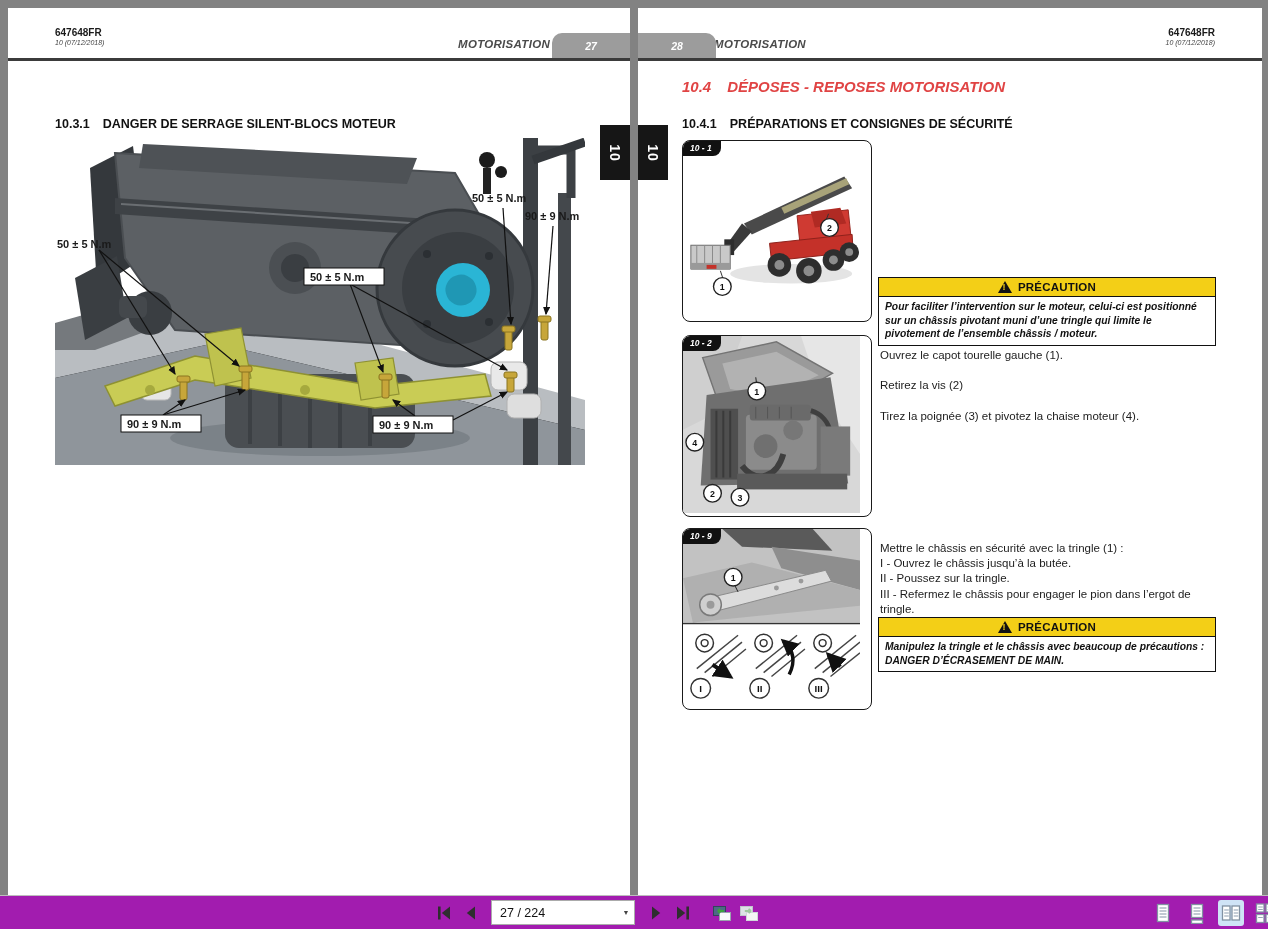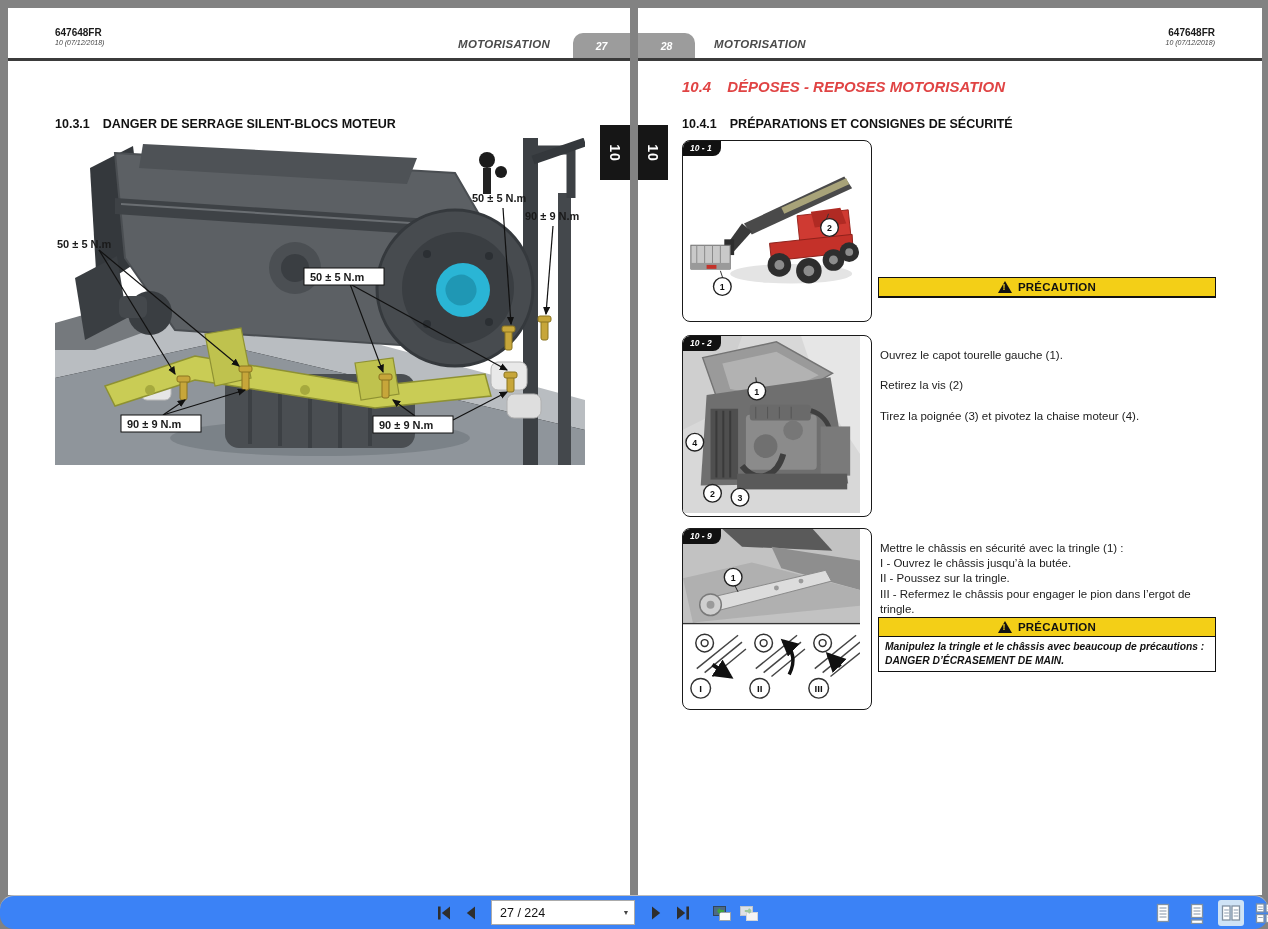--- a/index.html
+++ b/index.html
@@ -17,21 +17,21 @@
   .doc-ref{position:absolute;top:20px;line-height:10px;color:#1a1a1a;}
   .doc-ref .ref{font-size:10px;font-weight:bold;}
   .doc-ref .rev{font-size:7px;font-style:italic;color:#444;}
   .page-left .doc-ref{left:47px;}
   .page-right .doc-ref{right:47px;text-align:right;}
 
   .running-header{position:absolute;top:30px;font-size:11.5px;font-weight:bold;font-style:italic;color:#4a4a4a;letter-spacing:.3px;}
   .page-left .running-header{right:80px;}
   .page-right .running-header{left:76px;}
 
-  .page-tab{position:absolute;top:25px;width:57px;height:25px;background:#9c9c9c;
+  .page-tab{position:absolute;top:25px;width:78px;height:25px;background:#9c9c9c;
     color:#fff;font-size:10.5px;font-weight:bold;font-style:italic;
     display:flex;align-items:center;justify-content:center;}
   .page-left .page-tab{right:0;border-radius:10px 0 0 0;}
   .page-right .page-tab{left:0;border-radius:0 10px 0 0;}
 
   .header-rule{position:absolute;top:50px;left:0;right:0;height:3px;background:#3b3b3b;}
 
   .section-title{position:absolute;top:70px;color:#e04444;font-size:15px;font-weight:bold;font-style:italic;white-space:nowrap;}
   .page-left .section-title{left:47px;}
   .page-right .section-title{left:44px;}
@@ -61,21 +61,21 @@
 
   .caution{position:absolute;left:240px;width:336px;border:1px solid #111;background:#fff;}
   .caution-header{background:#f3cf17;border-bottom:1px solid #111;height:18px;
     display:flex;align-items:center;justify-content:center;font-size:11.5px;font-weight:bold;color:#111;letter-spacing:.2px;}
   .warn-tri{width:0;height:0;border-left:7px solid transparent;border-right:7px solid transparent;border-bottom:12px solid #111;
     position:relative;display:inline-block;margin-right:6px;}
   .warn-ex{position:absolute;left:-2.5px;top:2px;color:#f3cf17;font-size:9px;font-weight:bold;line-height:9px;}
   .caution-body{padding:3px 6px 4px 6px;font-size:10.3px;font-weight:bold;font-style:italic;line-height:13.5px;color:#111;}
 
   
-  .toolbar{position:absolute;left:0;right:0;bottom:0;height:33px;background:#3b82f6;border-top:1px solid #bdbdbd;border-radius:14px;}
+  .toolbar{position:absolute;left:0;right:0;bottom:0;height:33px;background:#a21caf;border-top:1px solid #bdbdbd;}
   .nav-cluster{position:absolute;left:430px;top:3px;display:flex;align-items:center;}
   .tb-btn{width:27px;height:27px;display:flex;align-items:center;justify-content:center;cursor:pointer;}
   .page-box{width:142px;height:23px;background:#fff;border:1px solid #ababab;margin:0 7px;
     display:flex;align-items:center;font-size:12.5px;color:#111;}
   .page-box .val{flex:1;padding-left:8px;}
   .page-box .caret{width:16px;height:100%;display:flex;align-items:center;justify-content:center;color:#444;font-size:7px;}
   .view-btns{display:flex;margin-left:12px;}
   .layout-cluster{position:absolute;left:1150px;top:4px;display:flex;gap:8px;}
   .layout-btn{width:26px;height:26px;display:flex;align-items:center;justify-content:center;cursor:pointer;border-radius:3px;}
   .layout-btn.active{background:#cfe3f6;}
@@ -271,20 +271,21 @@
   </div>
 
 
   <div class="caution" style="top:269px;">
     <div class="caution-header">
       <span class="warn-tri">
           <span class="warn-ex">!</span>
         </span>
       <span>PRÉCAUTION</span>
     </div>
+    <div class="caution-body">Pour faciliter l’intervention sur le moteur, celui-ci est positionné sur un châssis pivotant muni d’une tringle qui limite le pivotement de l’ensemble châssis / moteur.</div>
   </div>
 
   <div class="fig-frame" style="top:327px;">
     <div class="fig-id">10 - 2</div>
     <svg width="177" height="177" viewBox="0 0 180 180">
       <rect x="0" y="0" width="180" height="180" fill="#d8d8d8"></rect>
       <polygon points="120,0 180,0 180,120 140,60" fill="#e6e6e6"></polygon>
       <polygon points="0,0 60,0 30,80 0,95" fill="#cFCFCF"></polygon>
       <polygon points="0,0 60,0 30,80 0,95" fill="#cfcfcf"></polygon>
 

